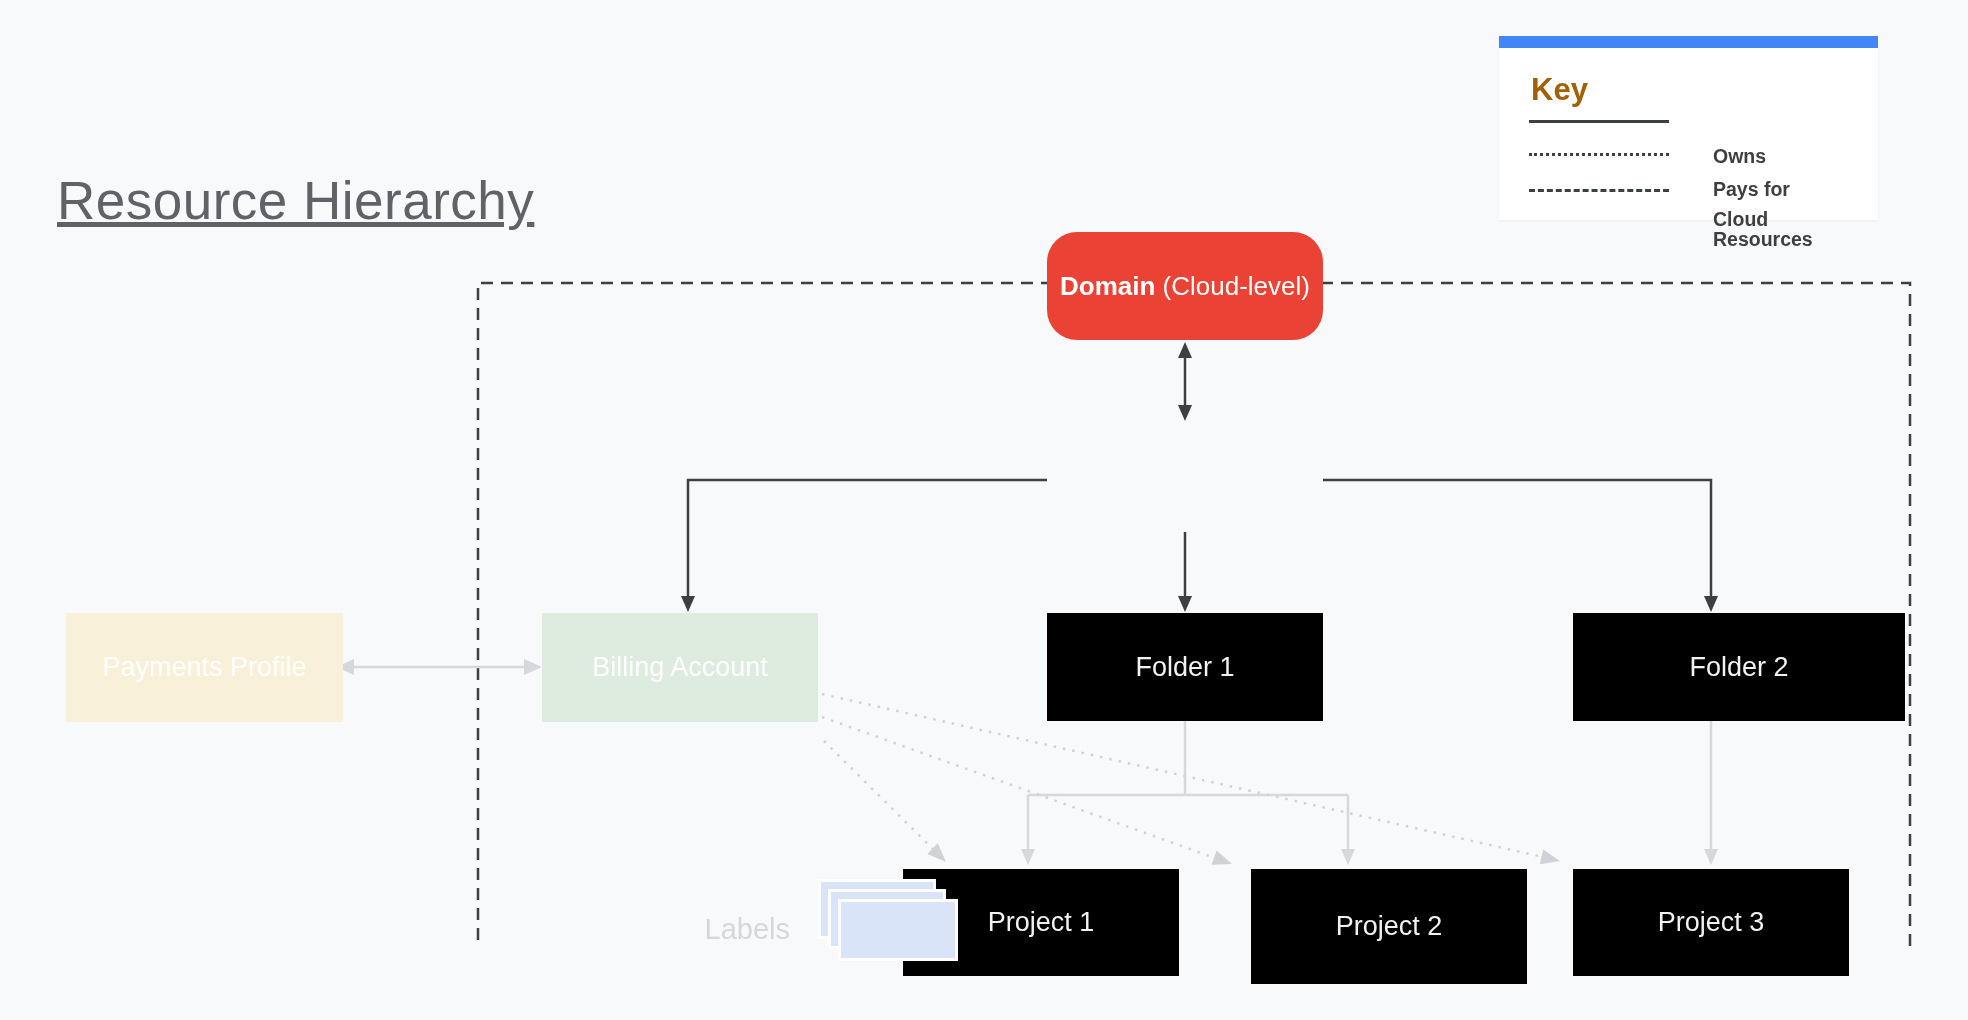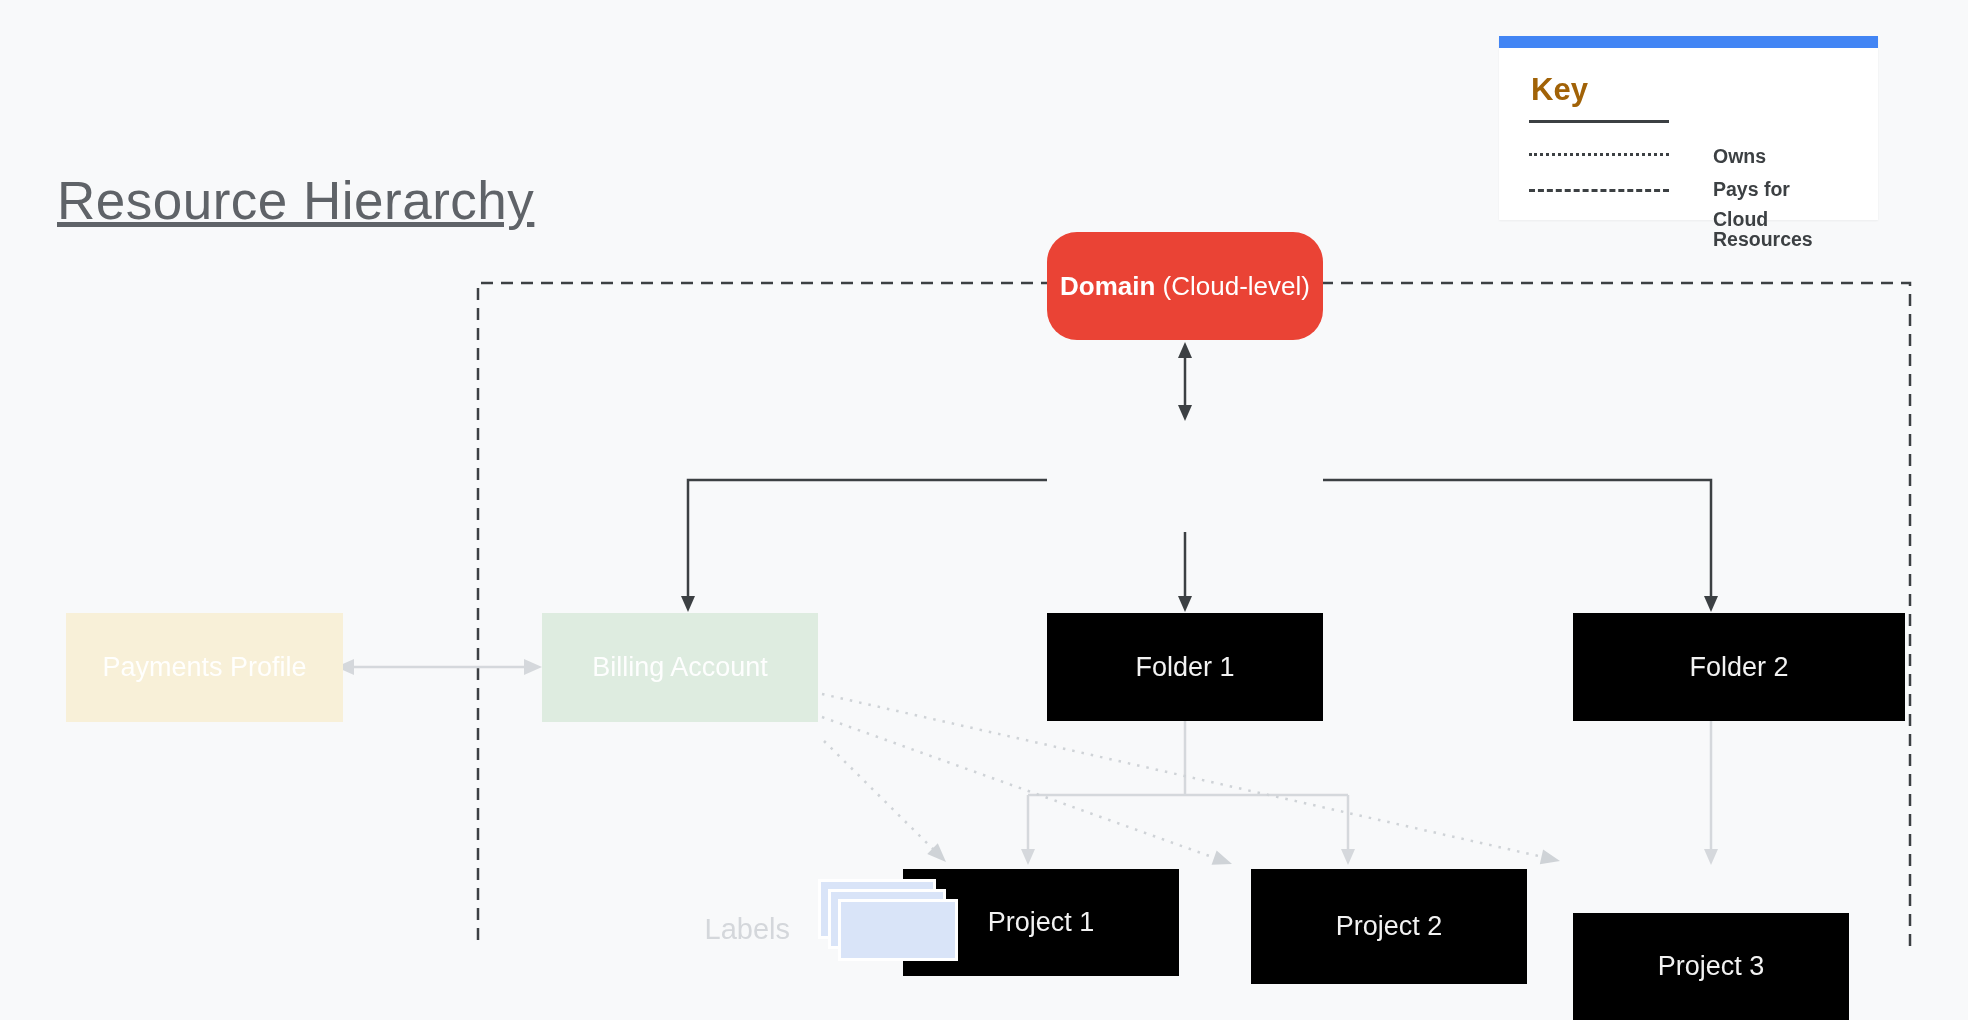--- a/index.html
+++ b/index.html
@@ -126,21 +126,21 @@
   </div>
 
   <div class="node blue" style="left:903px;top:869px;width:276px;height:107px;">
     <span>Project 1</span>
   </div>
 
   <div class="node blue" style="left:1237px;top:869px;width:276px;height:115px;margin-left:14px;">
     <span>Project 2</span>
   </div>
 
-  <div class="node blue" style="left:1573px;top:913px;width:276px;height:107px;text-align:center;">
+  <div class="node blue" style="left:1573px;top:869px;width:276px;height:107px;text-align:center;">
     <span>Project 3</span>
   </div>
 
   <div class="labels-text">Labels</div>
   <div>
     <div class="stack-card" style="left:818px;top:879px;width:118px;height:60px;"></div>
     <div class="stack-card" style="left:828px;top:889px;width:118px;height:60px;"></div>
     <div class="stack-card" style="left:838px;top:899px;width:120px;height:62px;"></div>
   </div>
 

